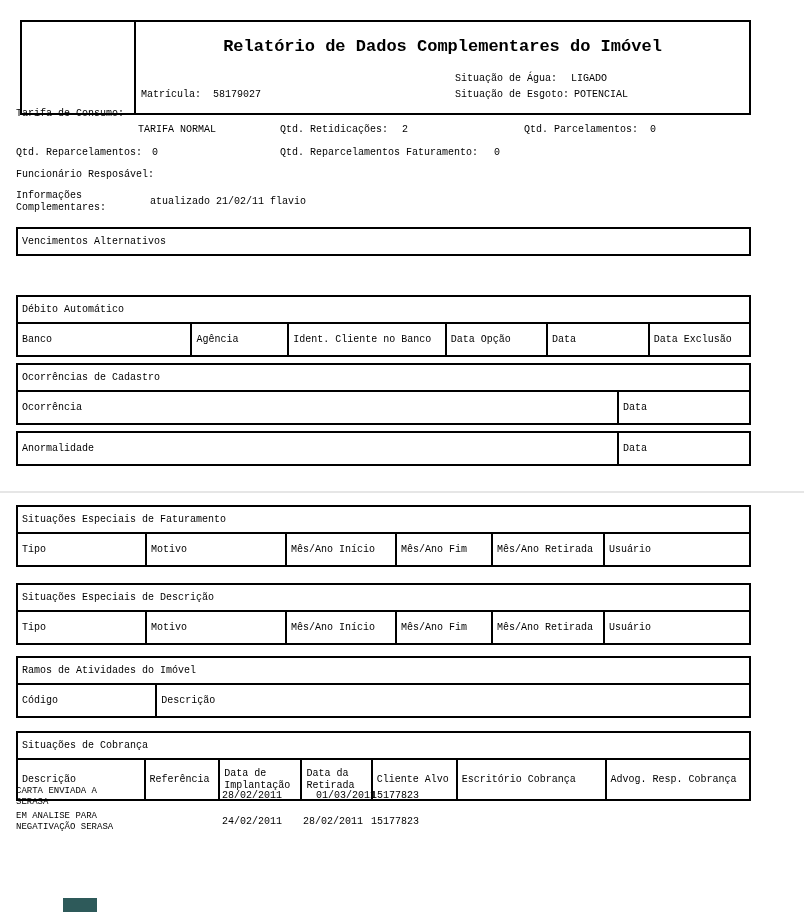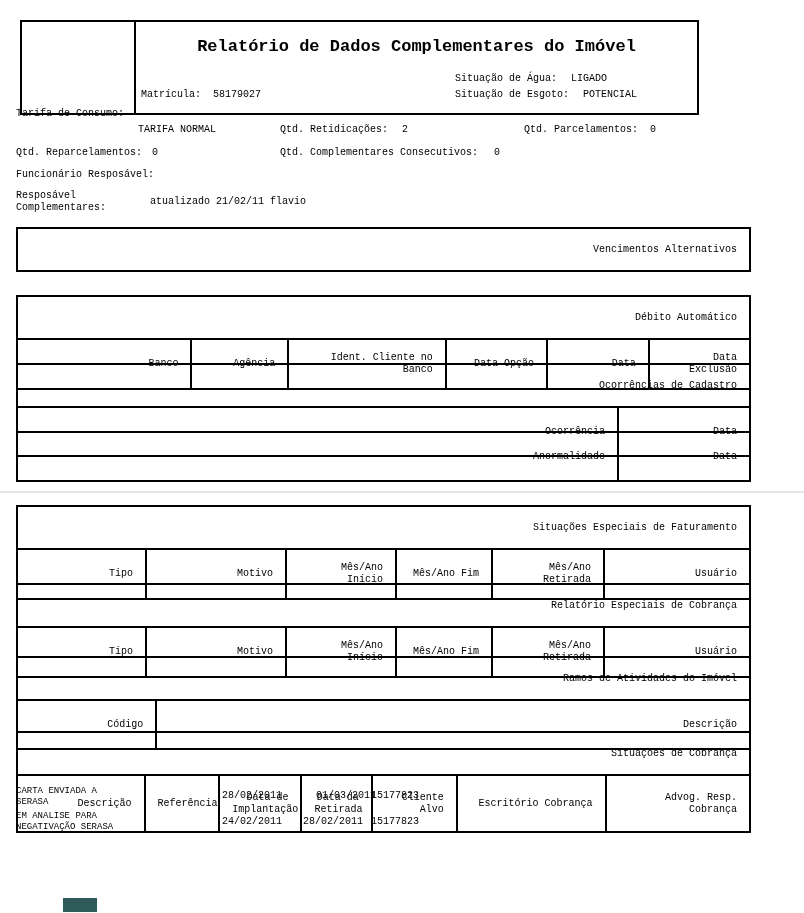--- a/index.html
+++ b/index.html
@@ -2,30 +2,30 @@
 <html><head>
 <meta charset="utf-8">
 <style>
   html,body{margin:0;padding:0;background:#ffffff;}
   .page{position:relative;width:804px;height:913px;background:#ffffff;overflow:hidden;
         font-family:"Liberation Mono","DejaVu Sans Mono",monospace;color:#000;}
   .px{position:absolute;white-space:pre;font-size:10px;line-height:12px;}
   .line{position:absolute;display:flex;font-size:10px;line-height:12px;white-space:pre;}
   .wrapbox{position:absolute;font-size:9px;line-height:11px;white-space:normal;}
   
-  .header-box{position:absolute;left:20px;top:20px;width:679px;height:95px;
+  .header-box{position:absolute;left:20px;top:20px;width:731px;height:95px;
               border:2px solid #000;box-sizing:border-box;}
   .logo-area{position:absolute;left:0;top:0;bottom:0;width:112px;border-right:2px solid #000;}
   .report-title{position:absolute;left:114px;right:0;top:15px;text-align:center;
                 font-weight:bold;font-size:17px;white-space:pre;}
   
   table.rpt{position:absolute;left:16px;width:735px;border-collapse:collapse;
             table-layout:fixed;font-size:10px;}
-  table.rpt th{border:2px solid #000;font-weight:normal;text-align:right;
-               padding:12px;white-space:pre-line;line-height:12px;overflow:hidden;}
+  table.rpt th{border:2px solid #000;font-weight:normal;text-align:left;
+               padding:4px;white-space:pre-line;line-height:12px;overflow:hidden;}
   tr.title-row th{height:17px;}
   tr.cols-row th{height:23px;}
   table.t8 tr.cols-row th{height:31px;}
   .page-break{position:absolute;left:0;top:491px;width:804px;height:2px;background:#e6e6e6;}
   .artifact{position:absolute;left:63px;top:898px;width:34px;height:14px;background:#2e5a5a;}
 </style>
 </head>
 <body>
 
 <div class="page">
@@ -34,41 +34,41 @@
     <div class="logo-area"></div>
     <div class="report-title">Relatório de Dados Complementares do Imóvel</div>
     <div class="line" style="left:119px;top:67px;gap:12px;">
       <span>Matrícula:</span>
       <span>58179027</span>
     </div>
     <div class="line" style="left:433px;top:51px;gap:14px;">
       <span>Situação de Água:</span>
       <span>LIGADO</span>
     </div>
-    <div class="line" style="left:433px;top:67px;gap:14px;">
+    <div class="line" style="left:433px;top:67px;gap:5px;">
       <span>Situação de Esgoto:</span>
       <span>POTENCIAL</span>
     </div>
   </div>
 
   <span class="px" style="left:16px;top:108px">Tarifa de Consumo:</span>
   <span class="px" style="left:138px;top:124px">TARIFA NORMAL</span>
   <span class="px" style="left:280px;top:124px">Qtd. Retidicações:</span>
   <span class="px" style="left:402px;top:124px">2</span>
   <span class="px" style="left:524px;top:124px">Qtd. Parcelamentos:</span>
   <span class="px" style="left:650px;top:124px">0</span>
 
   <span class="px" style="left:16px;top:147px">Qtd. Reparcelamentos:</span>
   <span class="px" style="left:152px;top:147px">0</span>
-  <span class="px" style="left:280px;top:147px">Qtd. Complementares Consecutivos:</span>
+  <span class="px" style="left:280px;top:147px">Qtd. Reparcelamentos Faturamento:</span>
   <span class="px" style="left:494px;top:147px">0</span>
 
   <span class="px" style="left:16px;top:169px">Funcionário Resposável:</span>
 
-  <div class="wrapbox" style="left:16px;top:190px;width:100px;font-size:10px;line-height:12px;">Resposável Complementares:</div>
+  <div class="wrapbox" style="left:16px;top:190px;width:100px;font-size:10px;line-height:12px;">Informações Complementares:</div>
   <span class="px" style="left:150px;top:196px">atualizado 21/02/11 flavio</span>
 
   <table class="rpt" style="top:227px">
     <colgroup>
         <col style="width:34%">
         <col style="width:33%">
         <col style="width:33%">
       </colgroup>
     <tbody>
         <tr class="title-row">
@@ -160,21 +160,21 @@
     <colgroup>
         <col style="width:17.6%">
         <col style="width:19.1%">
         <col style="width:15%">
         <col style="width:13.1%">
         <col style="width:15.3%">
         <col style="width:19.9%">
       </colgroup>
     <tbody>
         <tr class="title-row">
-          <th colspan="6">Relatório Especiais de Cobrança</th>
+          <th colspan="6">Situações Especiais de Descrição</th>
         </tr>
     <tr class="cols-row">
       <th>Tipo</th>
       <th>Motivo</th>
       <th>Mês/Ano Início</th>
       <th>Mês/Ano Fim</th>
       <th>Mês/Ano Retirada</th>
       <th>Usuário</th>
     </tr>
   </tbody>

